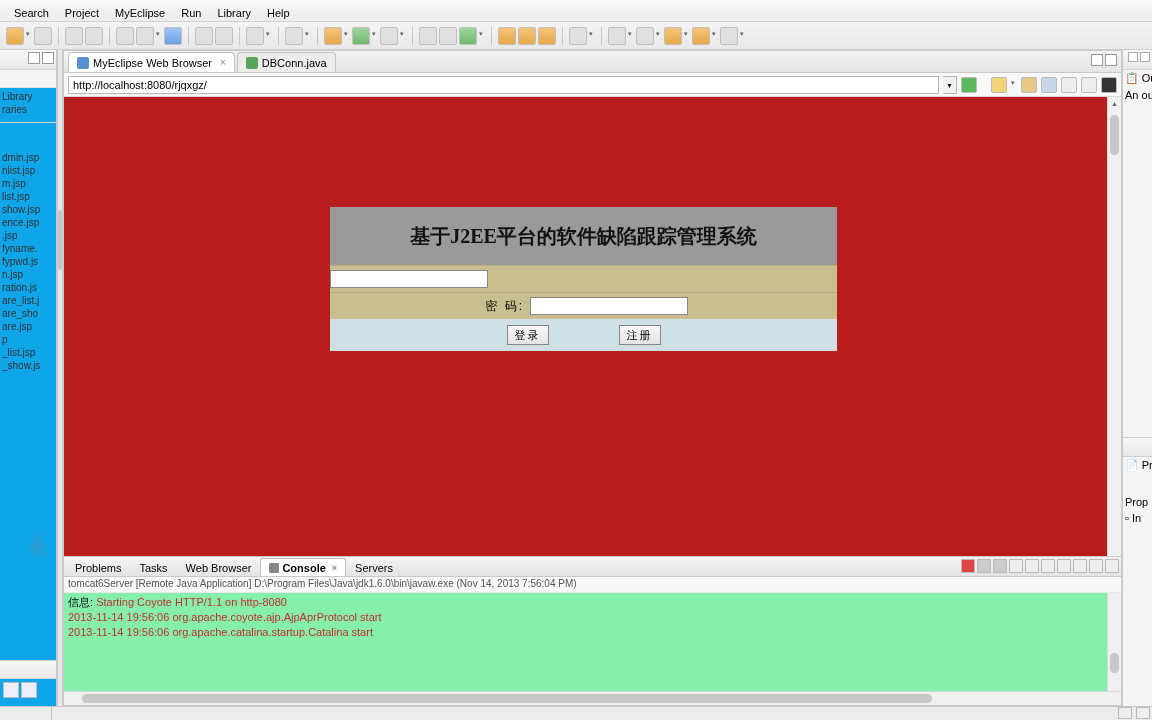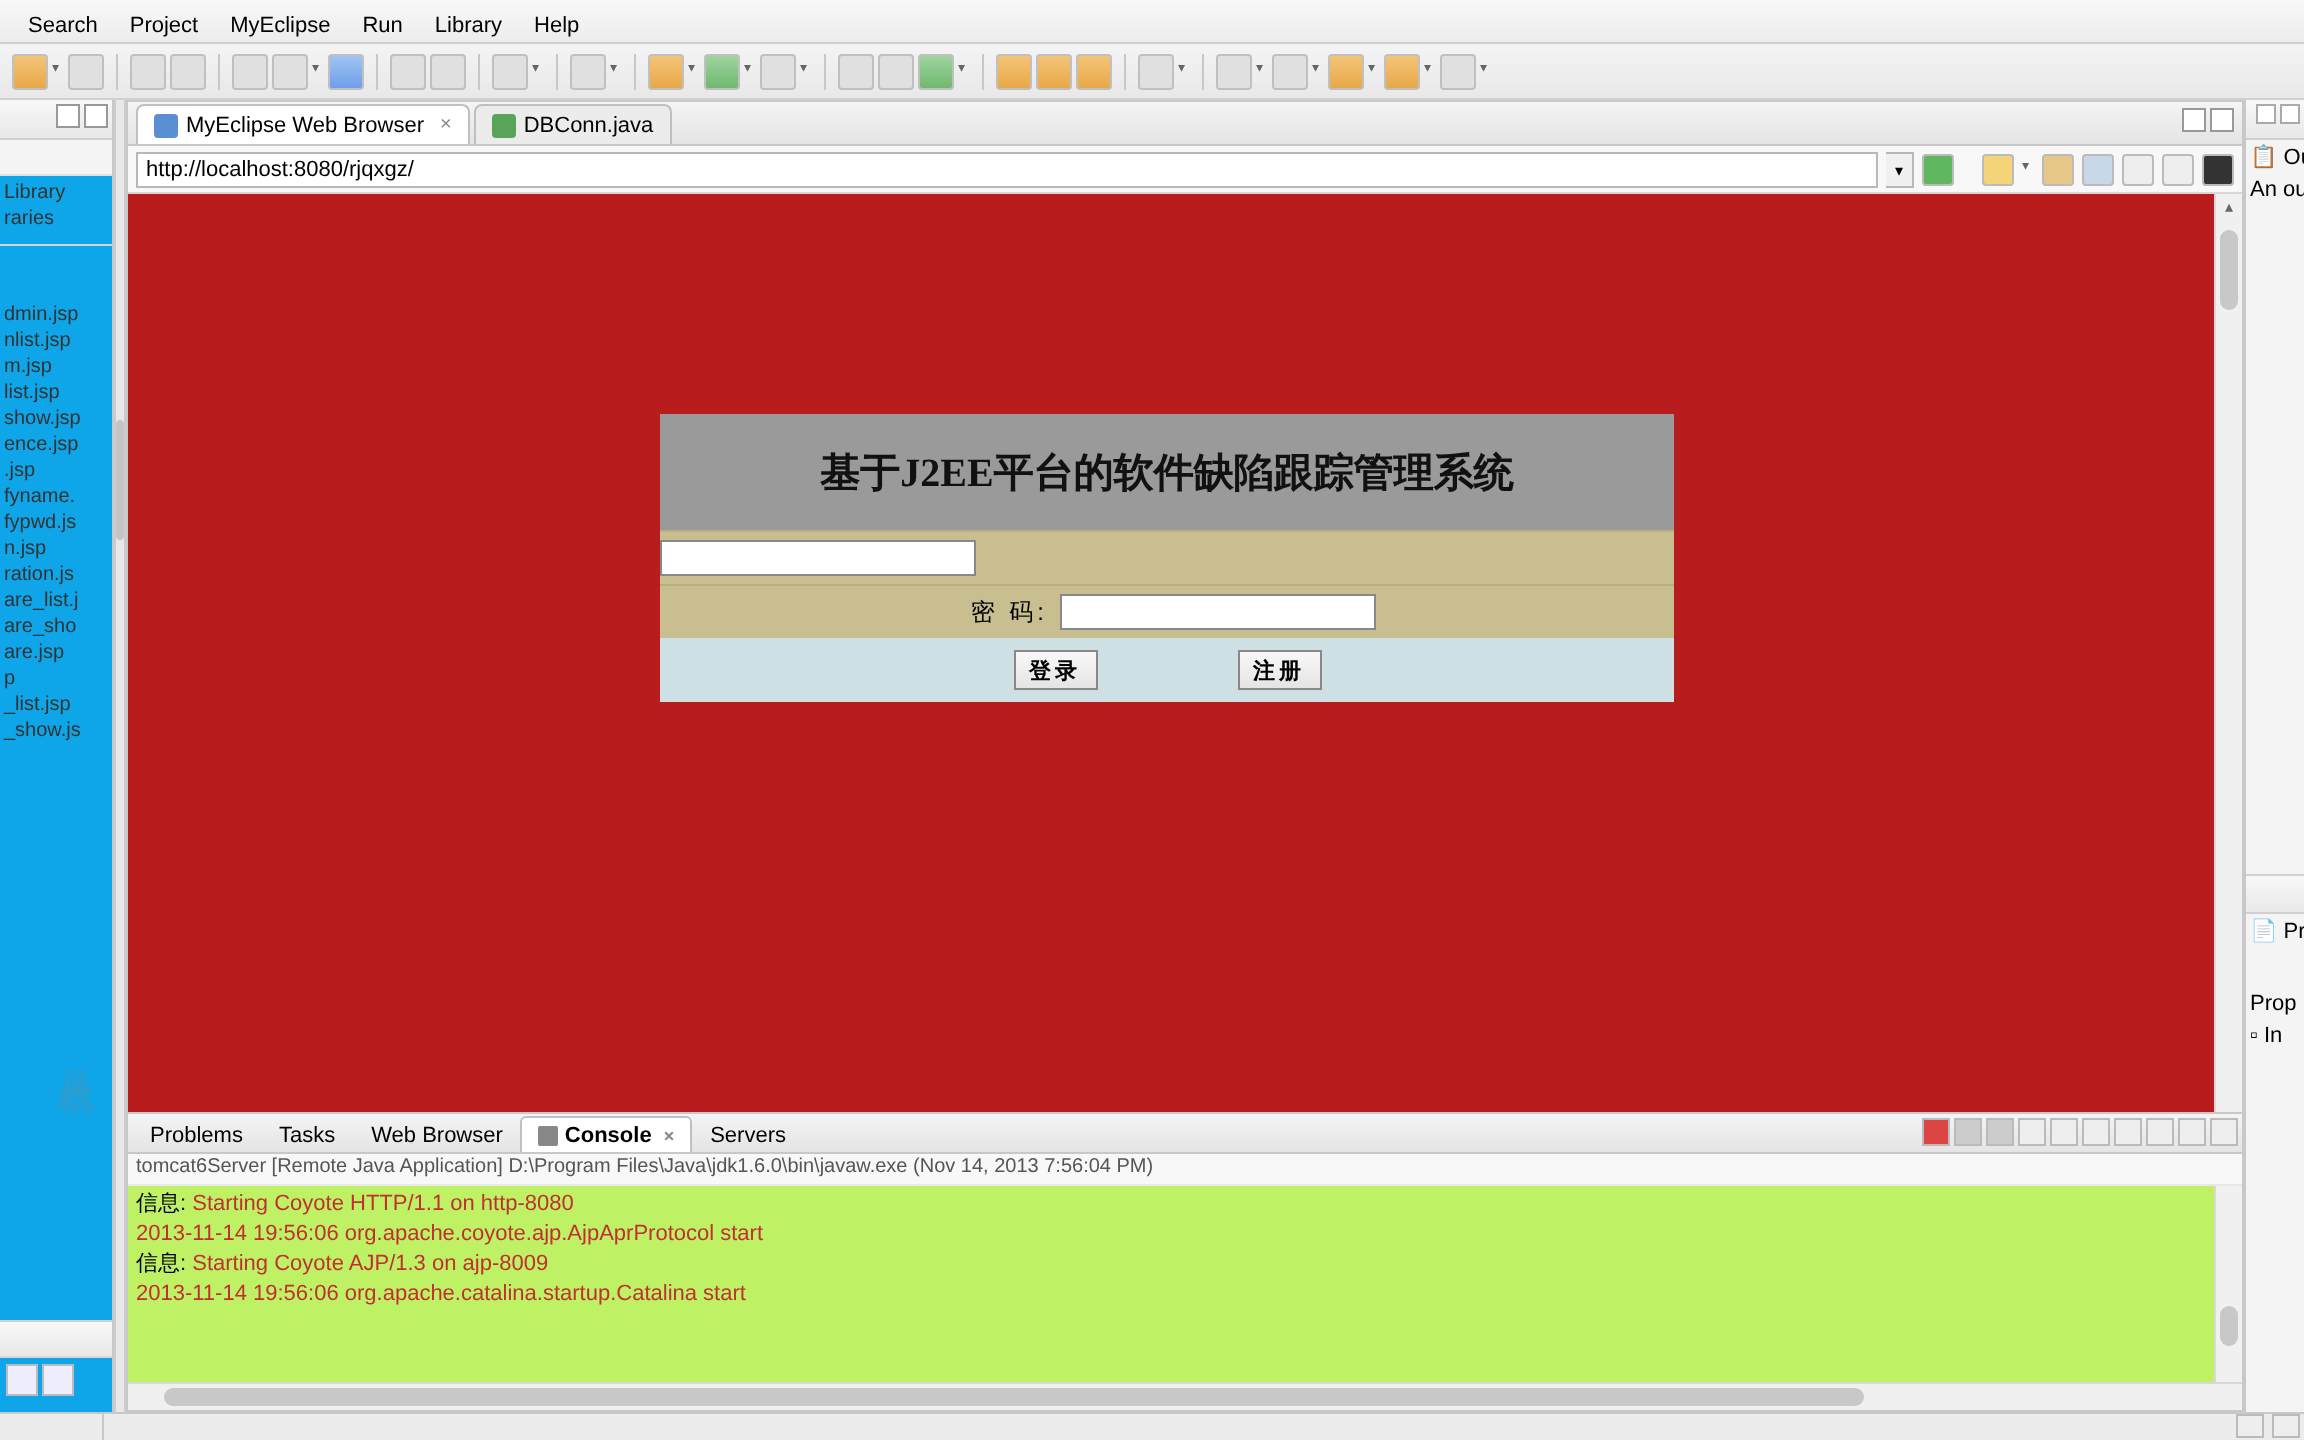--- a/index.html
+++ b/index.html
@@ -75,32 +75,32 @@
 .status-strip .spacer { flex: 1;}
 .status-strip .hsc { width: 80px; height: 12px; background: #e0e0e0; border: 1px solid #c8c8c8; border-radius: 6px;}
 
 
 .login { position: absolute; left: 266px; top: 110px; width: 507px; }
 .login-title { background: #9a9a9a; height: 58px; display: flex; align-items: center; justify-content: center; font-size: 20px; font-family: SimSun, serif; font-weight: bold; color: #111;}
 .login-row { background: #c9be8f; height: 27px; display: flex; align-items: center; border-top: 1px solid #b8ae82;}
 .login-row label { width: 200px; text-align: right; padding-right: 6px; font-size: 12px; letter-spacing: 2px;}
 .login-row input { width: 158px; height: 18px; border: 1px solid #888; background: #fff;}
 .login-btns { background: #cfe0e4; height: 32px; display: flex; align-items: center; justify-content: center; gap: 70px;}
-.login-btns button { width: 42px; height: 20px; background: linear-gradient(#f8f8f8,#e4e4e4); border: 1px solid #888; font-size: 11px; font-family: SimSun; letter-spacing: 2px; font-weight: bold;}
+.login-btns button { width: 42px; height: 20px; background: linear-gradient(#f8f8f8,#e4e4e4); border: 1px solid #888; font-size: 11px; font-family: SimSun; letter-spacing: 2px;}
 
 
 .right-side { width: 30px; background: #f4f4f4; border-left: 1px solid #c8c8c8; display: flex; flex-direction: column; font-size: 10px;}
 .right-pane-head { height: 20px; background: linear-gradient(#f8f8f8,#e8e8e8); border-bottom: 1px solid #d0d0d0; padding: 2px; display: flex; gap: 2px; justify-content: flex-end;}
 .right-pane-head .mini { width: 10px; height: 10px; border: 1px solid #aaa; background: #fff;}
 .right-item { padding: 2px 2px; white-space: nowrap; overflow: hidden;}
 .right-spacer { flex: 1;}
 .right-mid-head { height: 20px; background: linear-gradient(#f8f8f8,#e8e8e8); border-top: 1px solid #d0d0d0; border-bottom: 1px solid #d0d0d0; padding: 2px;}
 
 
-.bottom-area { position: absolute; left: 63px; right: 30px; bottom: 14px; top: 556px; background: #bef264; border: 1px solid #c8c8c8; display: flex; flex-direction: column;}
+.bottom-area { position: absolute; left: 63px; right: 30px; bottom: 14px; top: 556px; background: #86efac; border: 1px solid #c8c8c8; display: flex; flex-direction: column;}
 .console-tabs { height: 20px; background: linear-gradient(#f4f4f4,#e4e4e4); display: flex; align-items: flex-end; padding-left: 2px; border-bottom: 1px solid #c8c8c8; position: relative;}
 .ctab { height: 18px; padding: 1px 8px; border: 1px solid transparent; border-bottom: none; font-size: 11px; display: flex; align-items: center; gap: 3px;}
 .ctab.active { background: #fff; border-color: #c0c0c0; border-radius: 3px 3px 0 0; font-weight: bold;}
 .ctab .ic { width: 10px; height: 10px; background: #888; display: inline-block; border-radius: 1px;}
 .ctab .x { font-size: 9px; color: #888; margin-left: 3px;}
 .console-tabs .ctrl { position: absolute; right: 2px; top: 2px; display: flex; gap: 2px;}
 .console-tabs .ctrl .b { width: 14px; height: 14px; border: 1px solid #bbb; background: #eee;}
 .console-tabs .ctrl .b.red { background: #d44;}
 .console-tabs .ctrl .b.gray { background: #ccc;}
 
@@ -332,21 +332,20 @@
       <span class="b"></span>
       <span class="b"></span>
       <span class="b"></span>
     </div>
   </div>
   <div class="console-head">tomcat6Server [Remote Java Application] D:\Program Files\Java\jdk1.6.0\bin\javaw.exe (Nov 14, 2013 7:56:04 PM)</div>
   <div class="console-body">
     <div id="console-lines">
         <div class="line"><span class="info">信息: </span><span class="red">Starting Coyote HTTP/1.1 on http-8080</span></div>
         <div class="line"><span class="info"></span><span class="red">2013-11-14 19:56:06 org.apache.coyote.ajp.AjpAprProtocol start</span></div>
-        <div class="line"><span class="info">信息: </span><span class="red">Starting Coyote AJP/1.3 on ajp-8009</span></div>
         <div class="line"><span class="info"></span><span class="red">2013-11-14 19:56:06 org.apache.catalina.startup.Catalina start</span></div>
       </div>
     <div class="console-vsc">
         <div class="th"></div>
       </div>
   </div>
   <div class="console-hsc">
       <div class="th"></div>
     </div>
 </div>

